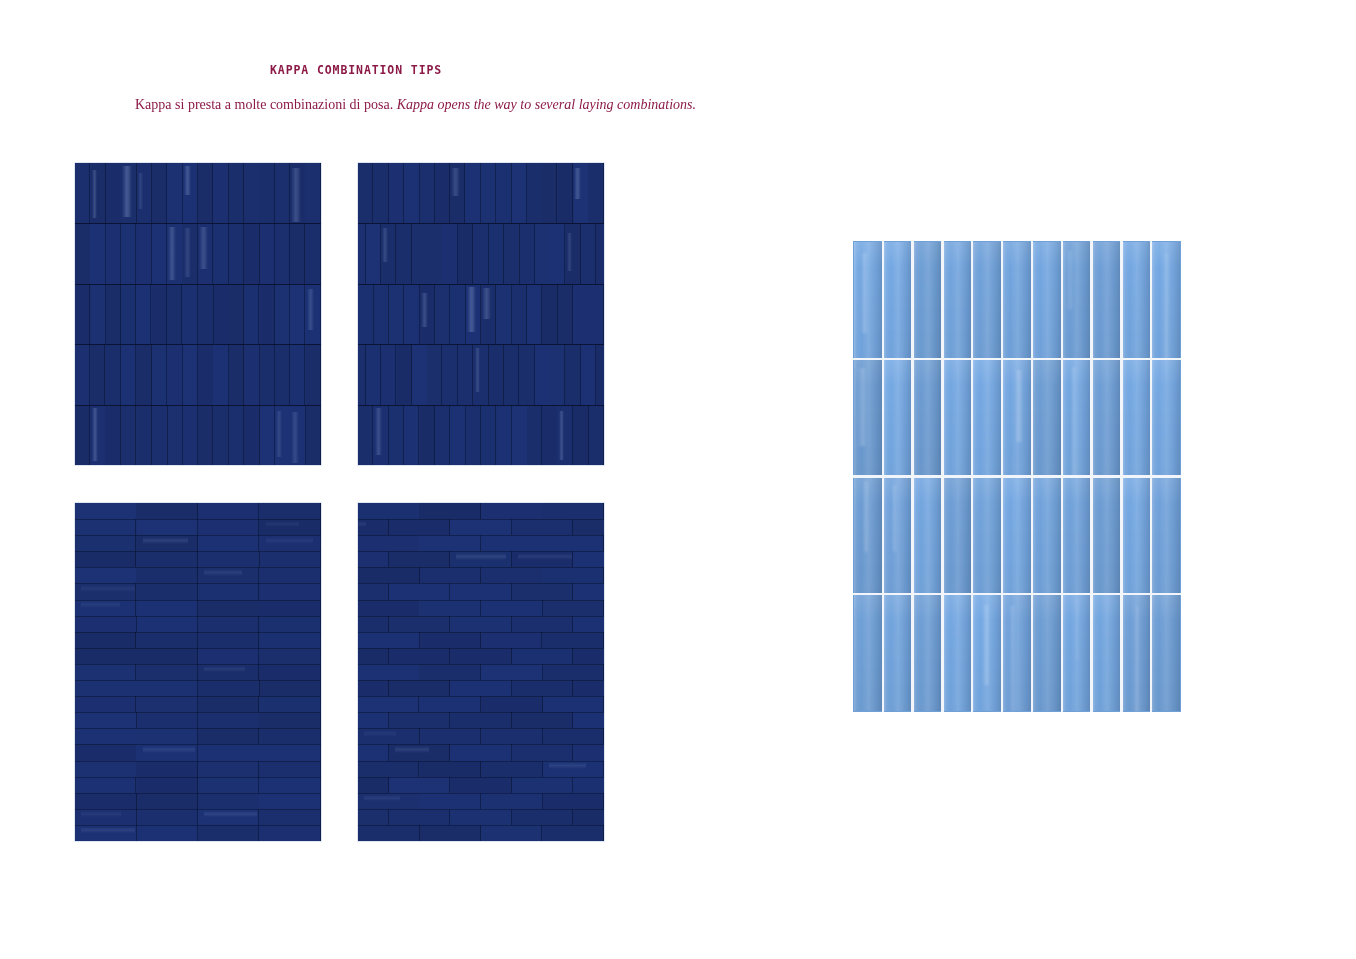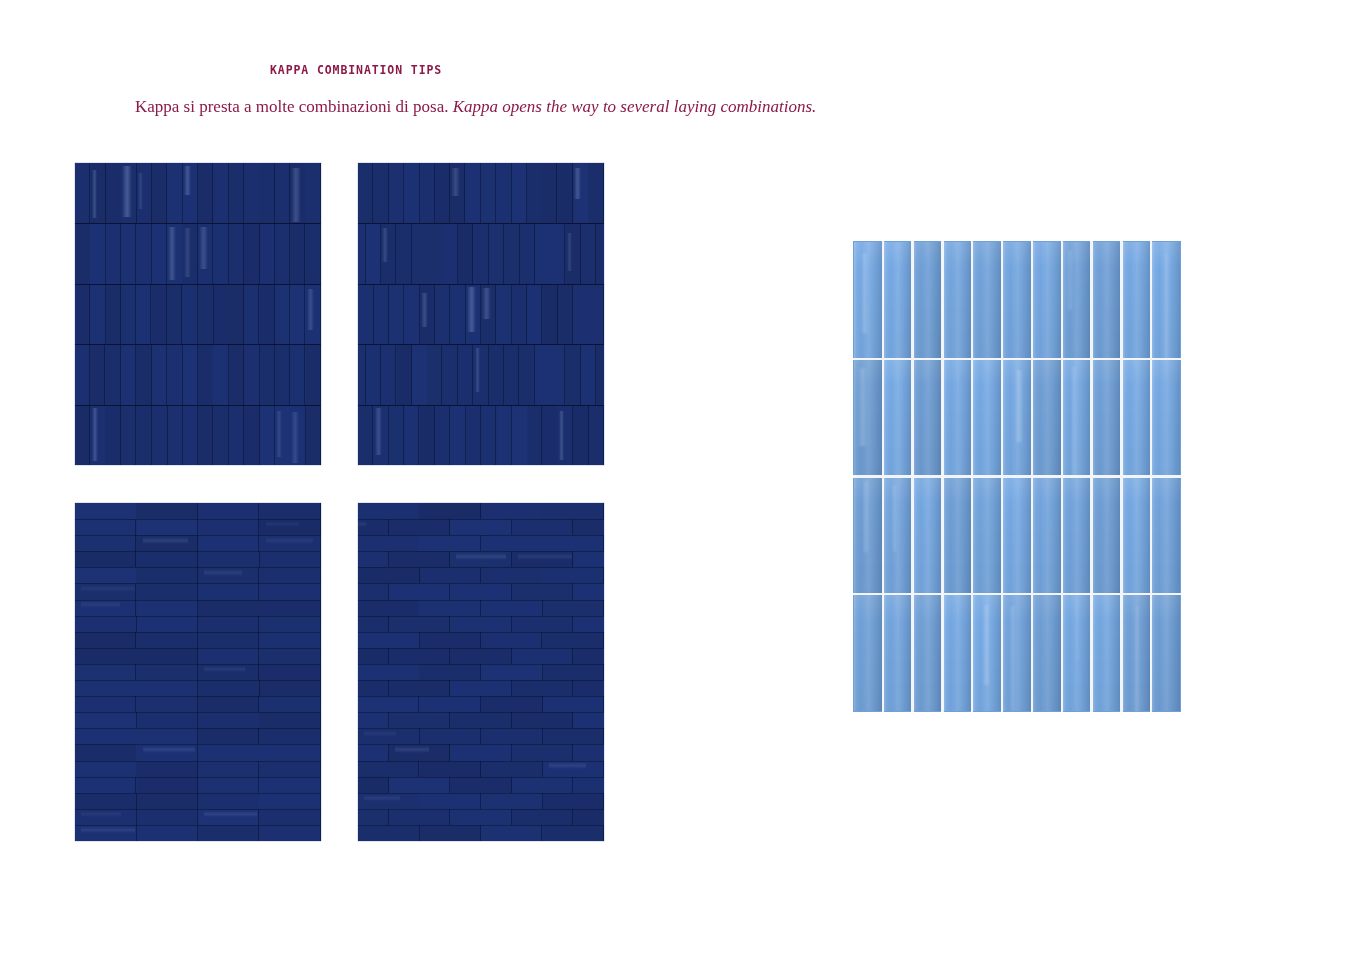--- a/index.html
+++ b/index.html
@@ -26,21 +26,21 @@
     font-weight: bold;
     letter-spacing: 0.9px;
     color: #8c1a47;
     white-space: nowrap;
   }
   #intro-paragraph {
     position: absolute;
     left: 135px;
     top: 97px;
     font-family: "Liberation Serif", serif;
-    font-size: 17px;
+    font-size: 14px;
     color: #8c1a47;
     white-space: nowrap;
   }
   #intro-paragraph .it {
     font-style: italic;
   }
 
   
   .tile-panel {
     position: absolute;

